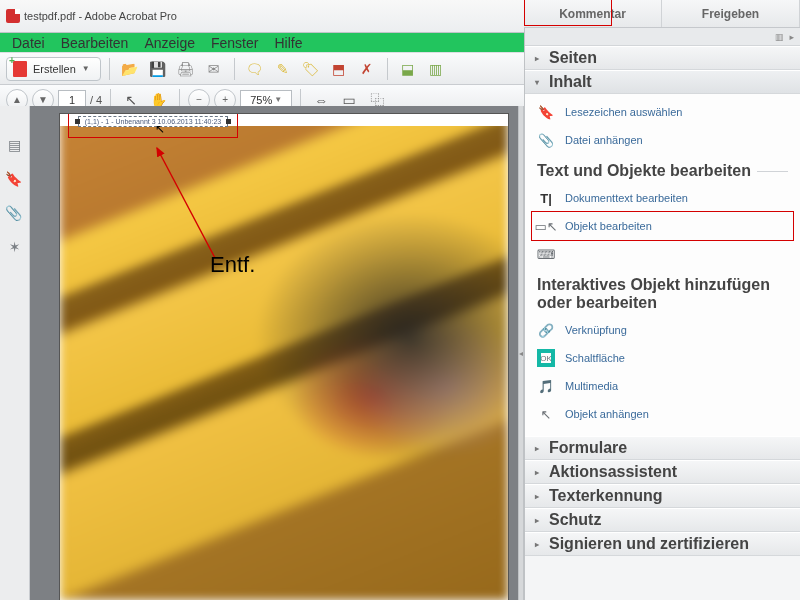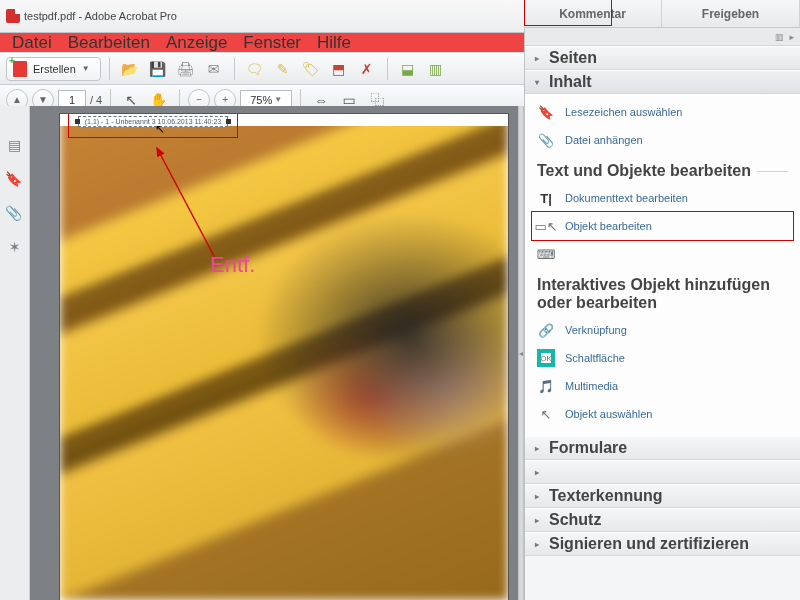--- a/index.html
+++ b/index.html
@@ -4,21 +4,21 @@
 <style>
 * { box-sizing: border-box; margin: 0; padding: 0; font-family: "Segoe UI", Tahoma, sans-serif; }
 body { width: 800px; height: 600px; overflow: hidden; background: #fff; position: relative; }
 
 
 .titlebar { height: 33px; background: linear-gradient(#f8f8f8,#eceef0); border-bottom: 1px solid #c0c4c8; display: flex; align-items: center; padding: 0 6px; font-size: 11px; color: #444; }
 .titlebar .appicon { width: 14px; height: 14px; margin-right: 4px; background: #d32f2f; display:inline-block; border-radius:2px; position:relative; }
 .titlebar .appicon::after { content:""; position:absolute; right:0; top:0; width:5px; height:5px; background:#fff; }
 
 
-.menubar { height: 20px; background: #ef4444; border-bottom: 1px solid #dcdfe2; display: flex; align-items: center; padding: 0 4px; font-size: 17px; color: #333; }
+.menubar { height: 20px; background: #22c55e; border-bottom: 1px solid #dcdfe2; display: flex; align-items: center; padding: 0 4px; font-size: 14px; color: #333; }
 .menubar span { padding: 2px 8px; }
 
 
 .toolbar { height: 32px; background: linear-gradient(#fafbfc,#e9ebed); border-bottom: 1px solid #c9ccd0; display: flex; align-items: center; padding: 0 6px; gap: 4px; }
 .toolbar.second { height: 30px; }
 .tbtn { width: 24px; height: 24px; display:flex; align-items:center; justify-content:center; border-radius:3px; font-size:14px; color:#555; }
 .tsep { width:1px; height:22px; background:#c5c9cd; margin:0 4px; }
 .create-btn { display:flex; align-items:center; padding:3px 10px 3px 6px; border:1px solid #bfc5ca; border-radius:4px; background:linear-gradient(#fff,#f0f2f4); font-size:11px; color:#333; gap:6px; }
 .create-btn .pdf { width:14px; height:16px; background:#e53935; position:relative; border-radius:1px; }
 .create-btn .pdf::before { content:"+"; position:absolute; top:-6px; left:-4px; color:#4caf50; font-weight:bold; font-size:10px; }
@@ -57,21 +57,21 @@
 
 .hdrsel { position:absolute; top:2px; left:18px; width:150px; height:12px; z-index:3; }
 .hdrsel .txt { font-size:7px; color:#4a5a7a; white-space:nowrap; line-height:9px; text-align:center; border:1px dashed #6b7785; background:#fff; }
 .hdrsel .handle { width:5px; height:5px; background:#333; position:absolute; }
 .hdrsel .h1{left:-3px; top:3px;} .hdrsel .h2{right:-3px; top:3px;}
 .redbox1 { position:absolute; top:-2px; left:8px; width:170px; height:26px; border:1.5px solid #d40000; z-index:4; }
 .cursor-anno { position:absolute; top:8px; left:95px; z-index:5; font-size:12px; color:#000; }
 
 
 .anno-arrow { position:absolute; top:28px; left:87px; width:120px; height:120px; z-index:5; pointer-events:none; }
-.anno-label { position:absolute; top:138px; left:150px; color:#ec4899; font-size:22px; z-index:5; font-family: "Segoe UI", sans-serif; }
+.anno-label { position:absolute; top:138px; left:150px; color:#000000; font-size:22px; z-index:5; font-family: "Segoe UI", sans-serif; }
 
 
 .splitter { width:6px; background:#d6d8da; border-left:1px solid #bfc2c5; border-right:1px solid #bfc2c5; display:flex; align-items:center; justify-content:center; }
 .splitter::before { content:"◂"; font-size:8px; color:#888; }
 .rtabs { position:absolute; top:0; right:0; width:276px; height:28px; display:flex; background:#eceef0; border-bottom:1px solid #c5c8cc; }
 .rtab { flex:1; display:flex; align-items:center; justify-content:center; font-size:12px; color:#666; font-weight:600; border-right:1px solid #d0d3d6; background:linear-gradient(#f6f7f8,#e7e9eb); }
 .rtab.sel { color:#333; }
 .rtab-hl { position:absolute; top:-1px; left:0; width:88px; height:27px; border:1.5px solid #d40000; pointer-events:none; }
 .rightpanel-inner { position:absolute; top:28px; right:0; bottom:0; width:276px; overflow:hidden; border-left:1px solid #bfc2c5; background:#f4f5f6; }
 .smallicons { height:18px; background:#e8eaec; border-bottom:1px solid #d3d6d9; display:flex; justify-content:flex-end; padding-right:6px; gap:6px; color:#888; font-size:9px; align-items:center; }
@@ -238,30 +238,31 @@
     <div class="item">
         <span class="ico" style="font-size:8px;border:4px solid #14b8a6;padding:0 1px;">OK</span>
         <span>Schaltfläche</span>
       </div>
     <div class="item">
         <span class="ico">🎵</span>
         <span>Multimedia</span>
       </div>
     <div class="item">
         <span class="ico">↖</span>
-        <span>Objekt auswählen</span>
+        <span>Objekt anhängen</span>
       </div>
   </div>
 
   <div class="acc-head">
       <span class="tw">▸</span>
       <span>Formulare</span>
     </div>
   <div class="acc-head">
       <span class="tw">▸</span>
+      <span>Aktionsassistent</span>
     </div>
   <div class="acc-head">
       <span class="tw">▸</span>
       <span>Texterkennung</span>
     </div>
   <div class="acc-head">
       <span class="tw">▸</span>
       <span>Schutz</span>
     </div>
   <div class="acc-head">

